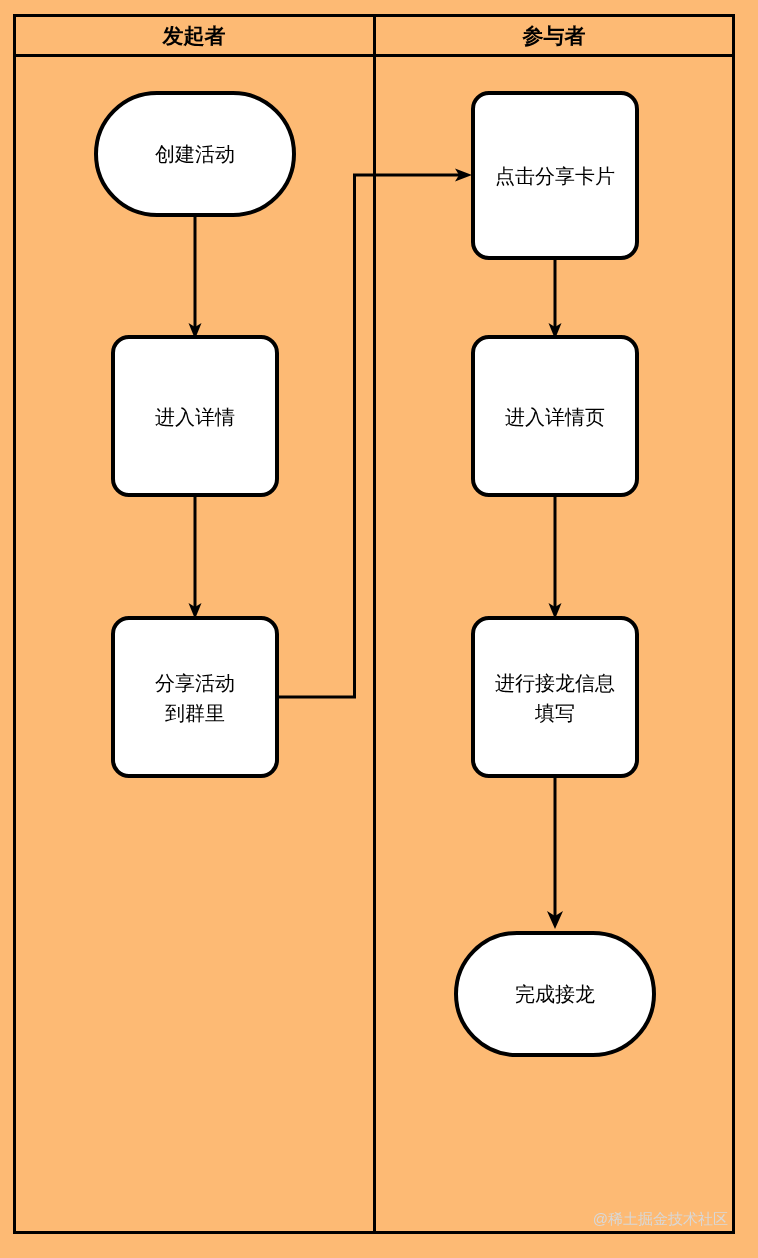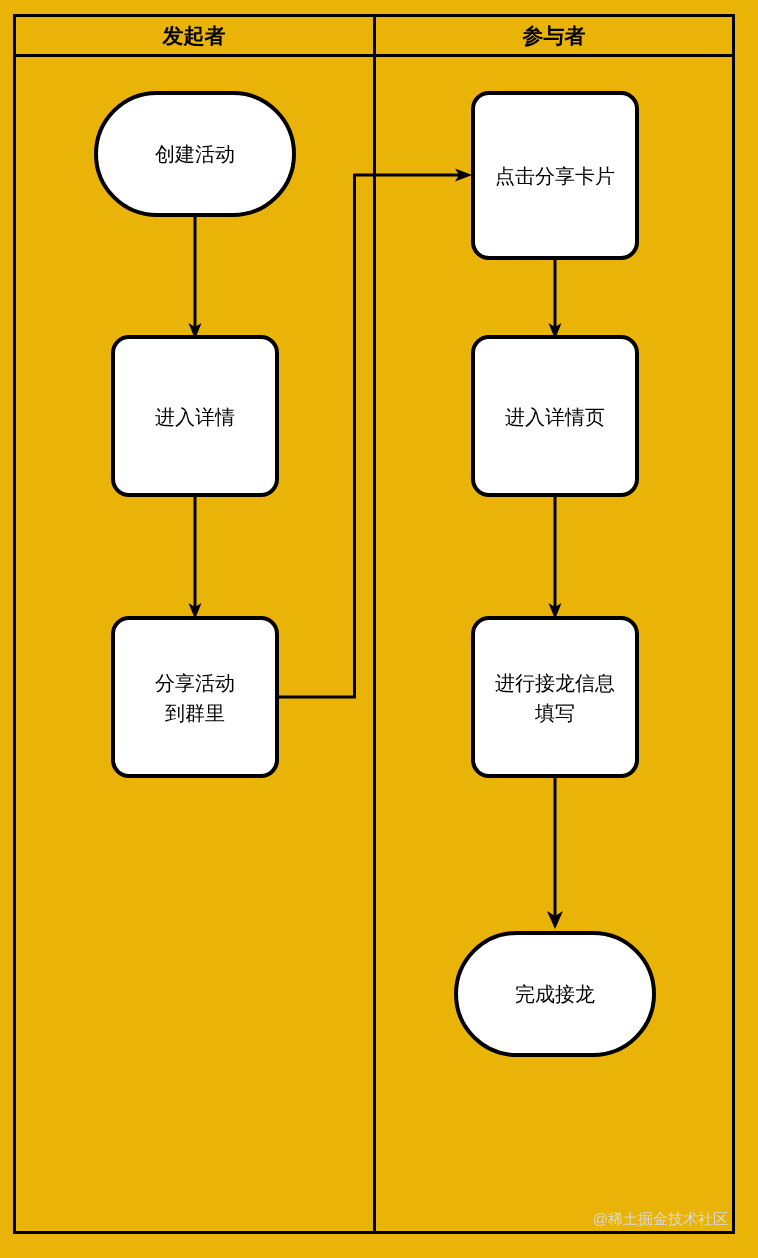--- a/index.html
+++ b/index.html
@@ -11,21 +11,21 @@
   body {
     width: 758px;
     height: 1258px;
     overflow: hidden;
     font-family: "Liberation Sans", "DejaVu Sans", sans-serif;
   }
   #stage {
     position: relative;
     width: 758px;
     height: 1258px;
-    background: #eab308;
+    background: #fdba74;
   }
   #diagram {
     position: absolute;
     left: 0;
     top: 0;
     width: 758px;
     height: 1258px;
   }
   .lane-header-text {
     font-size: 21px;

